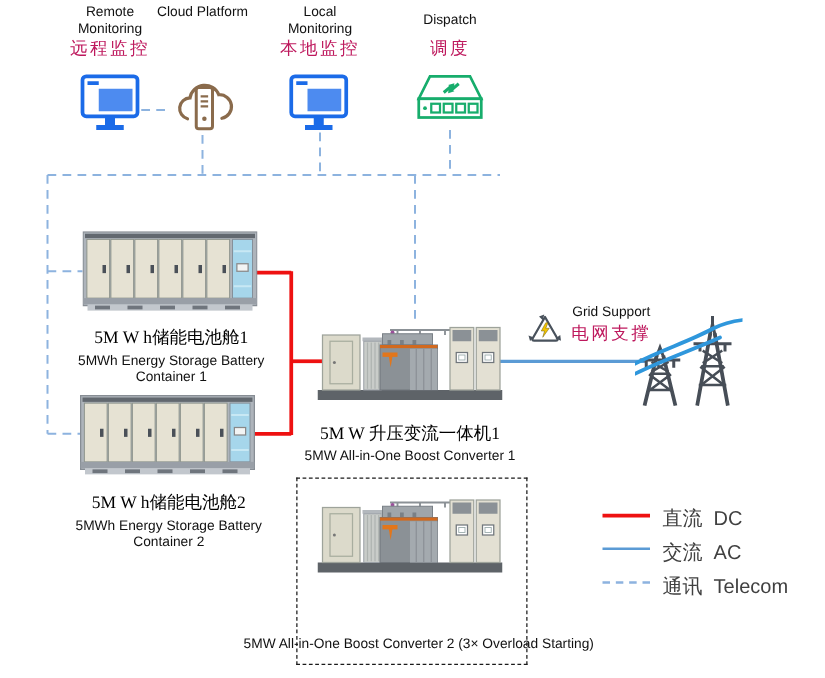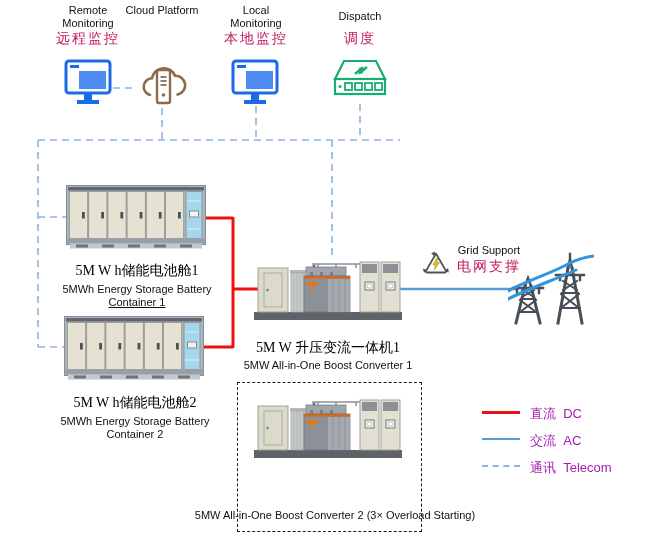--- a/index.html
+++ b/index.html
@@ -22,21 +22,21 @@
   .cfill{fill:var(--cloud_brown,#8A6B4C);}
   .gstroke{stroke:var(--switch_green,#17AD6C);fill:#fff;}
   .gfill{fill:var(--switch_green,#17AD6C);}
   .tower{stroke:var(--tower_gray,#474E57);fill:none;stroke-linecap:square;}
   .wire{stroke:var(--wire_blue,#2F97DC);stroke-width:3;fill:none;stroke-linecap:round;}
   .rec{stroke:var(--recycle_dark,#49525C);fill:none;stroke-linejoin:round;}
   .recf{fill:var(--recycle_dark,#49525C);}
   .bolt{fill:var(--bolt_yellow,#F2C400);stroke:#6b5a10;stroke-width:.4;}
   .dashed-box{border:1.6px dashed #1a1a1a;}
   .legend-line{height:0;width:38px;}
-  .legend-label{font-size:13px;color:#a21caf;white-space:pre;}
+  .legend-label{font-size:16px;color:#404040;white-space:pre;}
 </style>
 </head>
 <body>
 
 <div id="canvas">
 
   <svg class="abs" style="left:0;top:0;" width="660" height="542">
     <g>
       <path class="tel" d="M113 88 H136"></path>
       <path class="tel" d="M162 108 V140"></path>
@@ -163,21 +163,21 @@
     <rect x="4" y="58.5" width="132" height="5" fill="#C2C7CD"></rect>
     <rect x="10" y="59.5" width="12" height="3" fill="#6F757D"></rect>
     <rect x="36" y="59.5" width="12" height="3" fill="#6F757D"></rect>
     <rect x="62" y="59.5" width="12" height="3" fill="#6F757D"></rect>
     <rect x="88" y="59.5" width="12" height="3" fill="#6F757D"></rect>
     <rect x="114" y="59.5" width="12" height="3" fill="#6F757D"></rect>
   </svg>
 
   <div class="abs ctr zh-md" style="left:57px;top:262px;width:160px;">5M W h储能电池舱1</div>
   <div class="abs ctr en-sm" style="left:47px;top:283px;width:180px;">5MWh Energy Storage Battery</div>
-  <div class="abs ctr en-sm" style="left:47px;top:296px;width:180px;text-decoration:underline;">Container 1</div>
+  <div class="abs ctr en-sm" style="left:47px;top:296px;width:180px;">Container 1</div>
   <div class="abs ctr zh-md" style="left:55px;top:394px;width:160px;">5M W h储能电池舱2</div>
   <div class="abs ctr en-sm" style="left:45px;top:415px;width:180px;">5MWh Energy Storage Battery</div>
   <div class="abs ctr en-sm" style="left:45px;top:428px;width:180px;">Container 2</div>
 
   <svg class="abs" style="left:254px;top:256px;" width="148" height="66" viewBox="0 0 148 66">
     <rect x="0" y="56" width="148" height="8" fill="#5E6368"></rect>
     <rect x="4" y="12" width="30" height="44" fill="#DCDACB" stroke="#9EA39B"></rect>
     <rect x="10" y="17" width="18" height="34" fill="none" stroke="#A8AD9F"></rect>
     <circle cx="13.5" cy="34" r="1.2" fill="#777"></circle>
     <rect x="36" y="14" width="16" height="3" fill="#B3B8BD"></rect>

